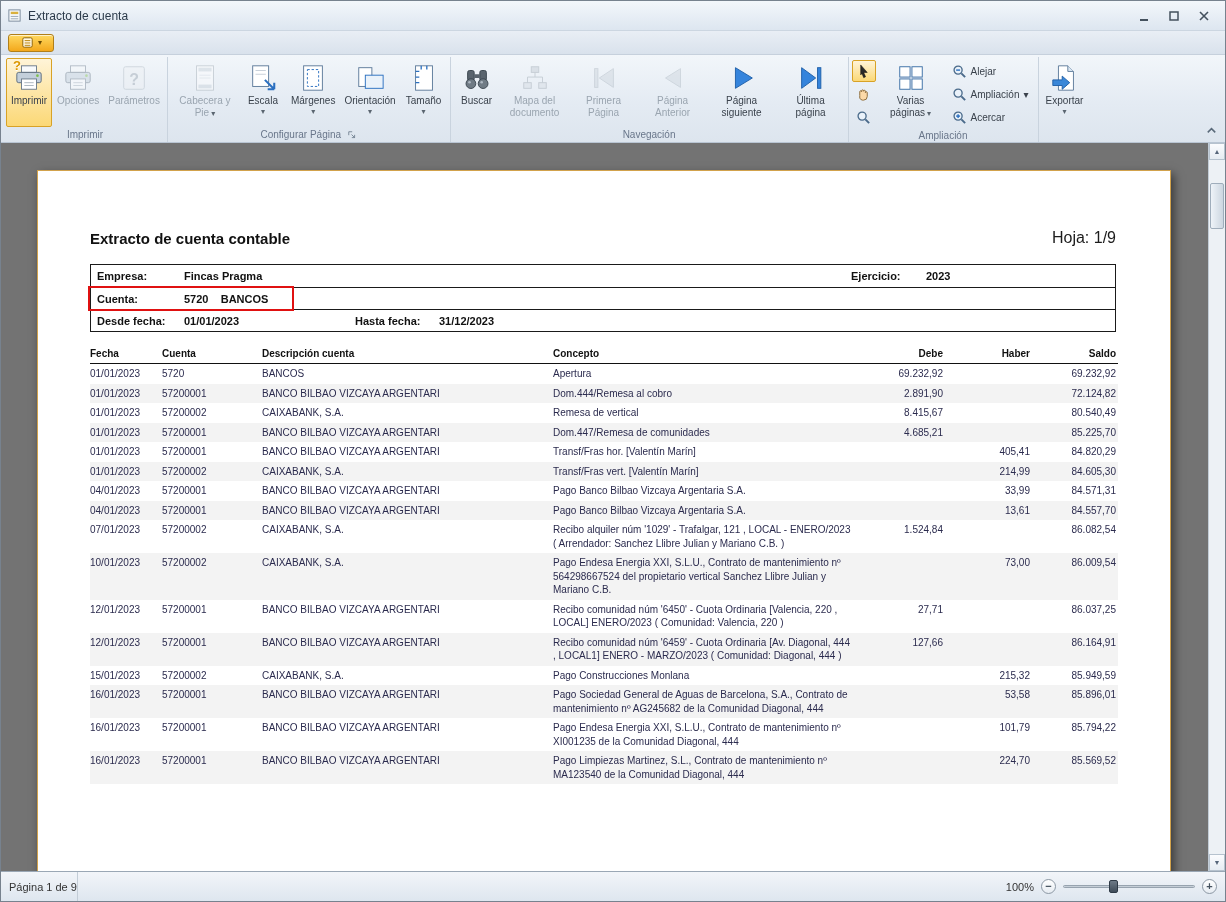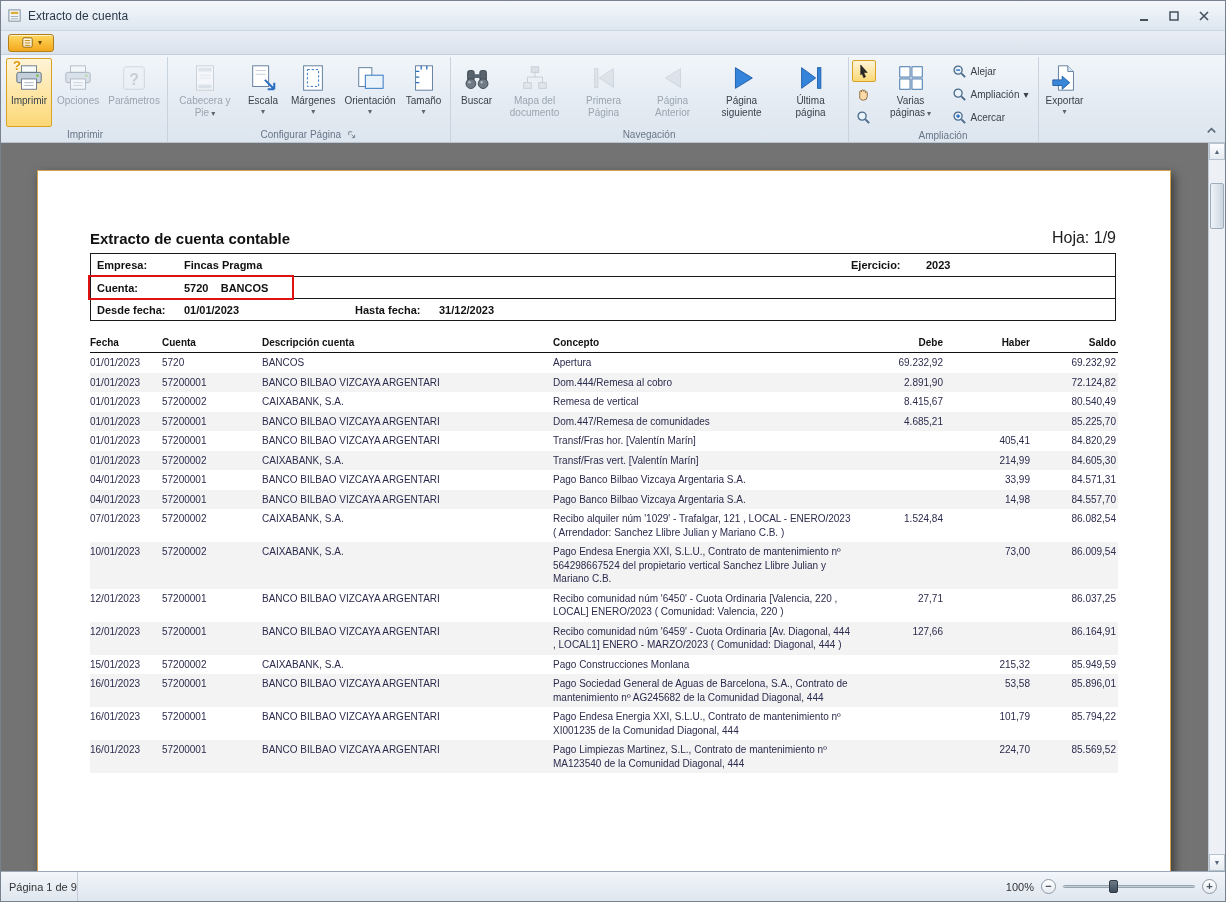--- a/index.html
+++ b/index.html
@@ -47,21 +47,21 @@
 
   
   .preview{flex:1;background:#737373;position:relative;overflow:hidden;}
   .page{position:absolute;left:36px;top:27px;width:1134px;height:1330px;background:#fff;border:1px solid #d2a24c;box-shadow:3px 4px 9px rgba(0,0,0,.5);}
   .page-inner{padding:58px 54px 0 52px;}
 
   .doc-title-row{display:flex;align-items:flex-end;gap:43px;}
   .doc-title{font-size:15px;font-weight:bold;color:#111;}
   .doc-sheet{margin-left:auto;font-size:16px;color:#1c1c1c;}
 
-  .headbox{border:1px solid #1a1a1a;margin-top:6px;}
+  .headbox{border:1px solid #1a1a1a;margin-top:17px;}
   .hrow{position:relative;height:22px;font-size:11px;font-weight:bold;color:#111;}
   .hrow + .hrow{border-top:1px solid #1a1a1a;}
   .hrow span{position:absolute;line-height:22px;white-space:pre;}
   .red-outline{position:absolute;left:-3px;top:-2px;width:206px;height:25px;border:2px solid #e01111;z-index:2;}
 
   table.report{margin-top:14px;width:1028px;border-collapse:collapse;table-layout:fixed;font-size:10px;}
   .report th{font-weight:bold;color:#111;text-align:left;border-bottom:1px solid #111;padding:2px 8px 4px 0;}
   .report th.num{text-align:right;padding-right:2px;}
   .report td{padding:3px 10px 3px 0;vertical-align:top;line-height:13.5px;color:#2b2b4e;}
   .report td.num{text-align:right;padding-right:2px;white-space:nowrap;}
@@ -602,21 +602,21 @@
                 <td class="num"></td>
                 <td class="num">33,99</td>
                 <td class="num">84.571,31</td>
               </tr>
               <tr>
                 <td>04/01/2023</td>
                 <td>57200001</td>
                 <td>BANCO BILBAO VIZCAYA ARGENTARI</td>
                 <td>Pago Banco Bilbao Vizcaya Argentaria S.A.</td>
                 <td class="num"></td>
-                <td class="num">14,98</td>
+                <td class="num">13,61</td>
                 <td class="num">84.557,70</td>
               </tr>
               <tr>
                 <td>07/01/2023</td>
                 <td>57200002</td>
                 <td>CAIXABANK, S.A.</td>
                 <td>Recibo alquiler núm '1029' - Trafalgar, 121 , LOCAL - ENERO/2023 ( Arrendador: Sanchez Llibre Julian y Mariano C.B. )</td>
                 <td class="num">1.524,84</td>
                 <td class="num"></td>
                 <td class="num">86.082,54</td>

